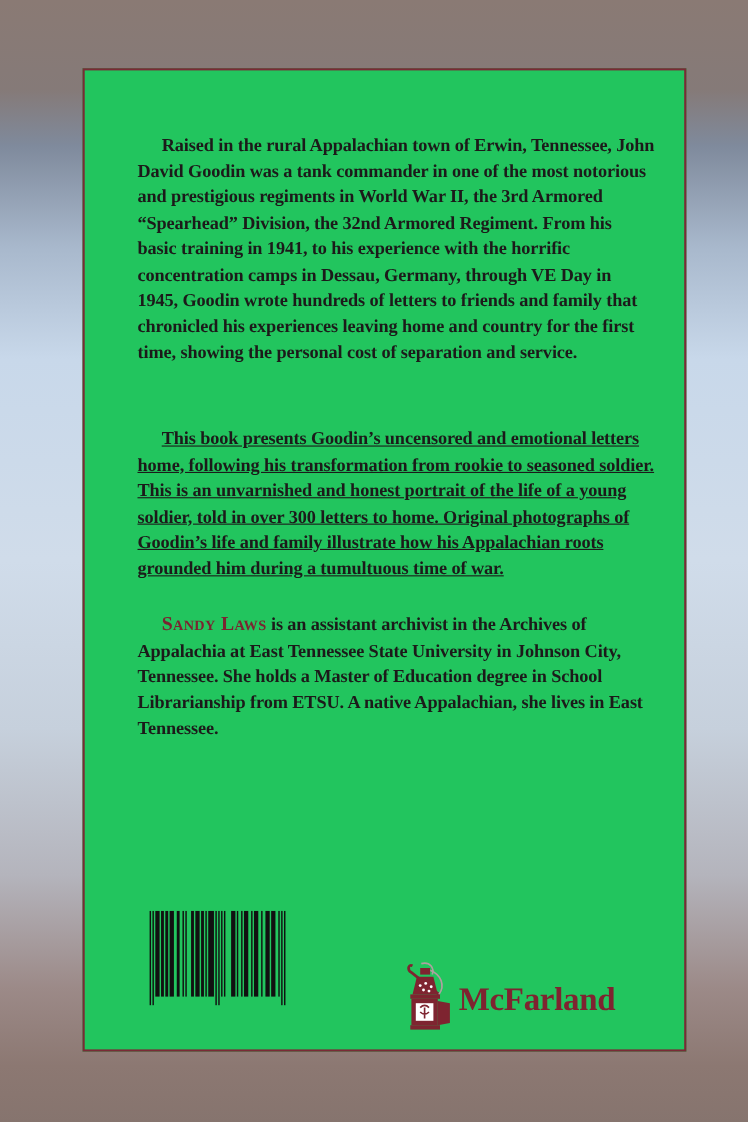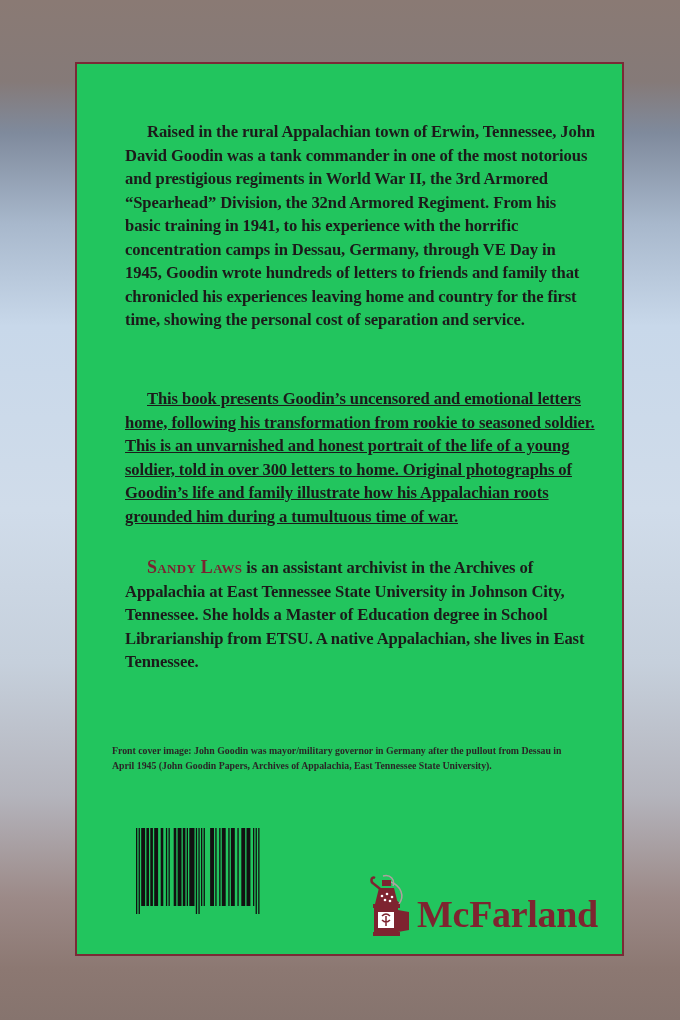--- a/index.html
+++ b/index.html
@@ -40,42 +40,41 @@
       position: absolute; left: 0; top: 82px; width: 180px;
       font-family: "DejaVu Sans", sans-serif; font-size: 19px; letter-spacing: 2.1px;
       color: #111; white-space: nowrap;
     }
     .logo {
       position: absolute; left: 292px; top: 800px; width: 230px; height: 80px;
     }
     .logo-icon { position: absolute; left: 0; top: 10px; }
     .logo-text {
       position: absolute; left: 48px; top: 28px;
-      font-family: "Liberation Serif", serif; font-weight: bold; font-size: 38px;
+      font-family: "Liberation Serif", serif; font-weight: bold; font-size: 30px;
       color: #7e2430; letter-spacing: -0.3px; white-space: nowrap;
     }
   </style>
 </head>
 <body>
 
 <div class="panel">
 
   <div class="text-block" id="para1">
     <p>Raised in the rural Appalachian town of Erwin, Tennessee, John David Goodin was a tank commander in one of the most notorious and prestigious regiments in World War II, the 3rd Armored “Spearhead” Division, the 32nd Armored Regiment. From his basic training in 1941, to his experience with the horrific concentration camps in Dessau, Germany, through VE Day in 1945, Goodin wrote hundreds of letters to friends and family that chronicled his experiences leaving home and country for the first time, showing the personal cost of separation and service.</p>
   </div>
 
   <div class="text-block" id="para2">
     <p>This book presents Goodin’s uncensored and emotional letters home, following his transformation from rookie to seasoned soldier. This is an unvarnished and honest portrait of the life of a young soldier, told in over 300 letters to home. Original photographs of Goodin’s life and family illustrate how his Appalachian roots grounded him during a tumultuous time of war.</p>
   </div>
 
   <div class="text-block" id="para3">
     <p><span class="author-name">Sandy Laws</span><span> is an assistant archivist in the Archives of Appalachia at East Tennessee State University in Johnson City, Tennessee. She holds a Master of Education degree in School Librarianship from ETSU. A native Appalachian, she lives in East Tennessee.</span></p>
   </div>
 
-  <div class="credit">Front cover image: John Goodin was mayor/military governor in Germany after the pullout from Dessau in April 1945 (John Goodin Papers, Archives of Appalachia, East Tennessee State University).</div>
 
   <div class="barcode">
     <svg id="barcode-svg" width="170" height="86" viewBox="0 0 170 86">
         <rect x="10" y="0" width="1.3" height="86" fill="#111"></rect>
         <rect x="12.600000000000001" y="0" width="1.3" height="86" fill="#111"></rect>
         <rect x="15.200000000000003" y="0" width="3.9000000000000004" height="78" fill="#111"></rect>
         <rect x="20.400000000000002" y="0" width="2.6" height="78" fill="#111"></rect>
         <rect x="24.300000000000004" y="0" width="2.6" height="78" fill="#111"></rect>
         <rect x="28.200000000000006" y="0" width="3.9000000000000004" height="78" fill="#111"></rect>
         <rect x="34.70000000000001" y="0" width="2.6" height="78" fill="#111"></rect>

